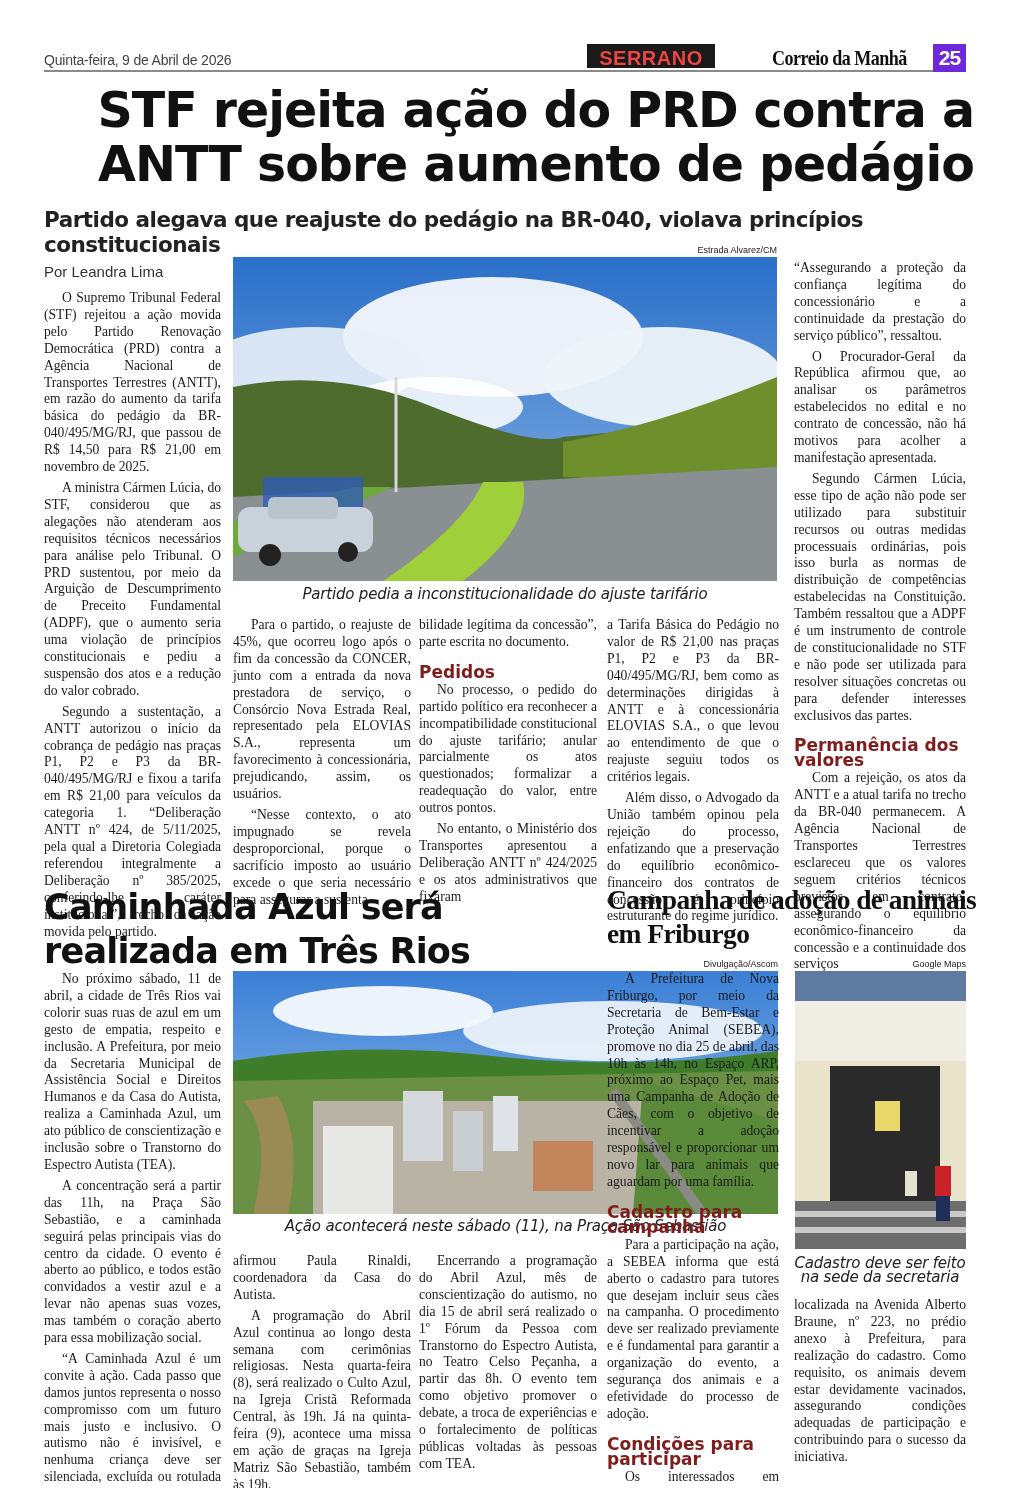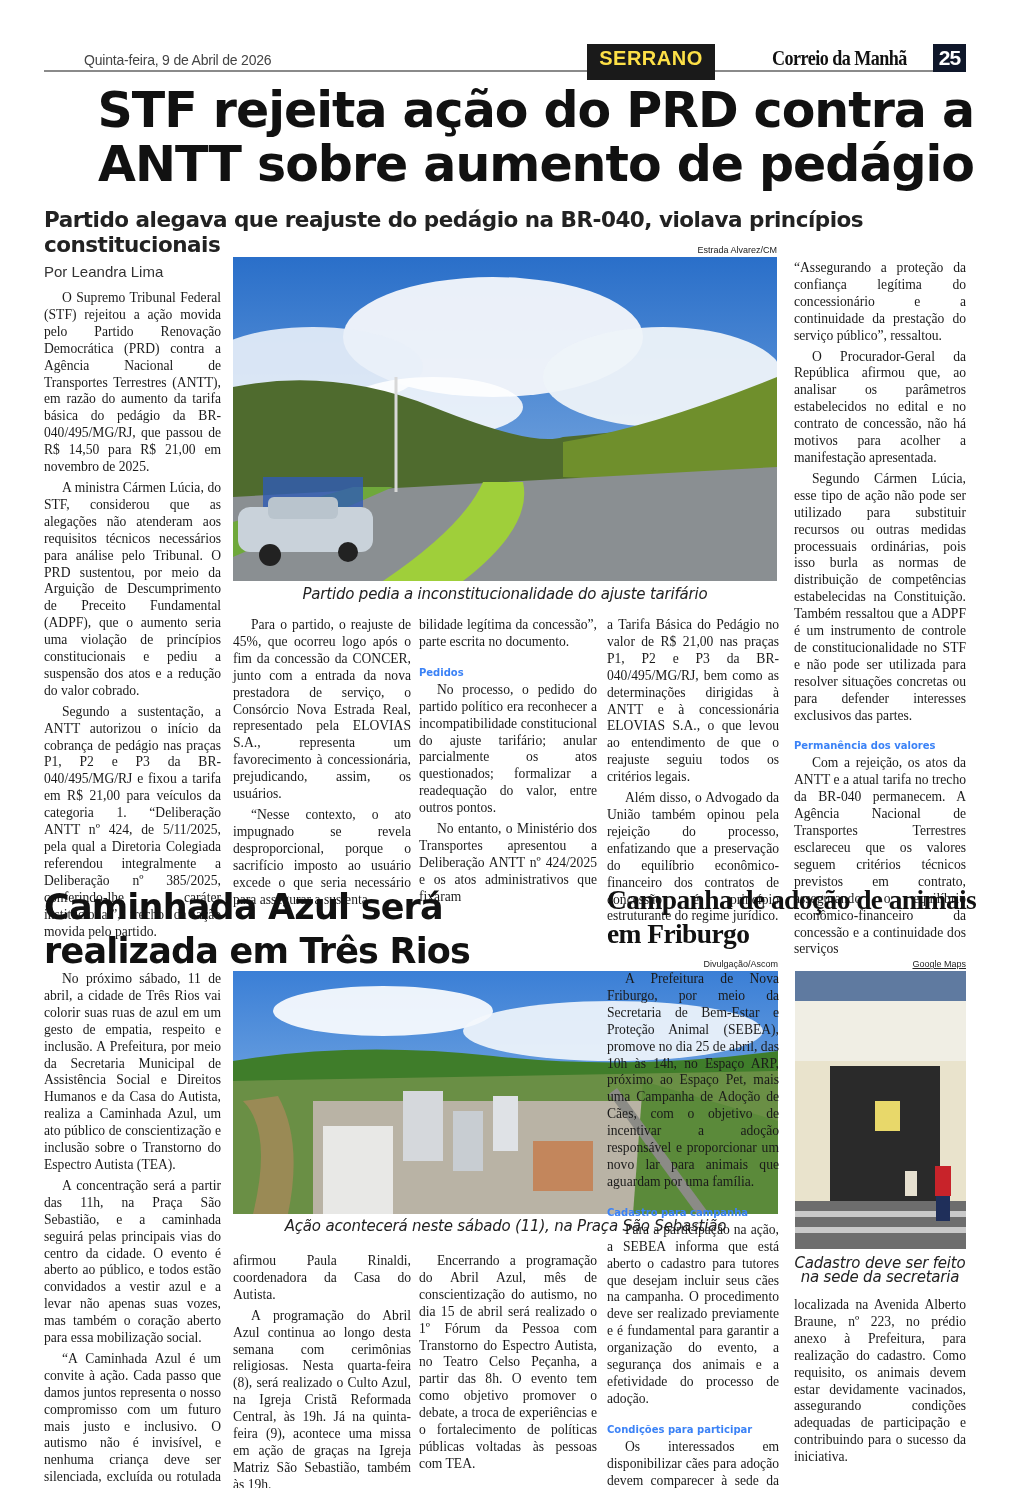--- a/index.html
+++ b/index.html
@@ -1,32 +1,32 @@
 <!DOCTYPE html>
 <html><head>
 <meta charset="utf-8">
 <style>
   * { box-sizing: border-box; margin: 0; padding: 0; }
   html, body { width: 1010px; height: 1488px; background: #fff; overflow: hidden; }
   body { position: relative; font-family: "Liberation Serif", "DejaVu Serif", serif; color: #1a1a1a; }
 
   .masthead { position: absolute; left: 44px; top: 44px; width: 922px; height: 28px; border-bottom: 2px solid #8a8a8a; }
-  .mh-date { position: absolute; left: 0; top: 8px; font-family: "Liberation Sans", sans-serif; font-size: 14px; color: #444; letter-spacing: -0.2px; margin-left: 40px; }
-  .mh-section { position: absolute; left: 543px; top: 0; width: 128px; height: 36px; background: #1a1a1a; color: #fde047; font-family: "Liberation Sans", sans-serif; font-weight: bold; font-size: 20px; text-align: center; line-height: 28px; letter-spacing: 0.5px; }
+  .mh-date { position: absolute; left: 0; top: 8px; font-family: "Liberation Sans", sans-serif; font-size: 14px; color: #444; letter-spacing: -0.2px; }
+  .mh-section { position: absolute; left: 543px; top: 0; width: 128px; height: 24px; background: #1a1a1a; color: #ef4444; font-family: "Liberation Sans", sans-serif; font-weight: bold; font-size: 20px; text-align: center; line-height: 28px; letter-spacing: 0.5px; }
   .mh-paper { position: absolute; left: 728px; top: 2px; font-family: "Liberation Serif", serif; font-weight: bold; font-size: 21px; color: #111; letter-spacing: -0.6px; transform: scaleX(0.86); transform-origin: left; }
-  .mh-page { position: absolute; left: 889px; top: 0; width: 33px; height: 28px; background: #0f172a; color: #fff; font-family: "Liberation Sans", sans-serif; font-weight: bold; font-size: 21px; text-align: center; line-height: 28px; letter-spacing: -1px; }
+  .mh-page { position: absolute; left: 889px; top: 0; width: 33px; height: 28px; background: #6d28d9; color: #fff; font-family: "Liberation Sans", sans-serif; font-weight: bold; font-size: 21px; text-align: center; line-height: 28px; letter-spacing: -1px; }
 
   .headline { position: absolute; left: 44px; top: 84px; width: 930px; font-family: "DejaVu Sans", sans-serif; font-size: 49px; line-height: 54px; color: #111; letter-spacing: -1px; text-align: right; }
   .subhead { position: absolute; left: 44px; top: 207px; width: 930px; font-family: "DejaVu Sans", sans-serif; font-size: 21.5px; color: #222; letter-spacing: -0.5px; }
   .byline { position: absolute; left: 44px; top: 263px; font-family: "Liberation Sans", sans-serif; font-size: 15px; color: #333; }
 
   .col { position: absolute; font-family: "Liberation Serif", serif; font-size: 13.6px; line-height: 16.9px; color: #1a1a1a; text-align: justify; hyphens: auto; }
   .col p { text-indent: 18px; margin-bottom: 4px; }
   .col p.noind { text-indent: 0; }
-  .col h3 { font-family: "DejaVu Sans", sans-serif; font-weight: bold; font-size: 10px; line-height: 15px; color: #3b82f6; text-align: left; margin-top: 14px; margin-bottom: 2px; }
+  .col h3 { font-family: "DejaVu Sans", sans-serif; font-weight: bold; font-size: 17px; line-height: 15px; color: #7f1d1d; text-align: left; margin-top: 14px; margin-bottom: 2px; }
 
   .photo-credit { position: absolute; font-family: "Liberation Sans", sans-serif; font-size: 9px; color: #222; text-align: right; }
   .photo { position: absolute; overflow: hidden; }
   .caption { position: absolute; font-family: "DejaVu Sans", sans-serif; font-style: italic; font-size: 15px; line-height: 14px; color: #222; letter-spacing: -0.2px; text-align: center; }
 
   .headline2 { position: absolute; left: 44px; top: 885px; width: 540px; font-family: "DejaVu Sans", sans-serif; font-size: 35px; line-height: 44px; color: #111; letter-spacing: -0.8px; }
   .headline3 { position: absolute; left: 607px; top: 883px; width: 370px; font-family: Liberation Serif, serif; font-size: 27.5px; line-height: 34px; color: #111; letter-spacing: -0.6px; }
 </style>
 </head>
 <body>
@@ -141,21 +141,21 @@
 <div class="col" style="left:233px; top:1253px; width:178px;">
   <p class="noind">afirmou Paula Rinaldi, coordenadora da Casa do Autista.</p>
   <p>A programação do Abril Azul continua ao longo desta semana com cerimônias religiosas. Nesta quarta-feira (8), será realizado o Culto Azul, na Igreja Cristã Reformada Central, às 19h. Já na quinta-feira (9), acontece uma missa em ação de graças na Igreja Matriz São Sebastião, também às 19h.</p>
 </div>
 
 <div class="col" style="left:419px; top:1253px; width:178px;">
   <p>Encerrando a programação do Abril Azul, mês de conscientização do autismo, no dia 15 de abril será realizado o 1º Fórum da Pessoa com Transtorno do Espectro Autista, no Teatro Celso Peçanha, a partir das 8h. O evento tem como objetivo promover o debate, a troca de experiências e o fortalecimento de políticas públicas voltadas às pessoas com TEA.</p>
 </div>
 
 <h1 class="headline3">Campanha de adoção de animais em Friburgo</h1>
-<div class="photo-credit" style="left:794px; top:959px; width:172px;text-decoration:underline;">Google Maps</div>
+<div class="photo-credit" style="left:794px; top:959px; width:172px;">Google Maps</div>
 <div class="photo" style="left:795px; top:971px; width:171px; height:278px;">
   <svg width="171" height="278" viewBox="0 0 171 278">
     <rect width="171" height="278" fill="#e9e3cc"></rect>
     <rect x="0" y="0" width="171" height="30" fill="#5f7aa0"></rect>
     <rect x="0" y="30" width="171" height="60" fill="#f0eee4"></rect>
     <rect x="35" y="95" width="110" height="140" fill="#2a2a2a"></rect>
     <rect x="80" y="130" width="25" height="30" fill="#e8d86a"></rect>
     <rect x="0" y="230" width="171" height="48" fill="#6d6d6d"></rect>
     <rect x="0" y="240" width="171" height="6" fill="#c9c9c9"></rect>
     <rect x="0" y="256" width="171" height="6" fill="#c9c9c9"></rect>

